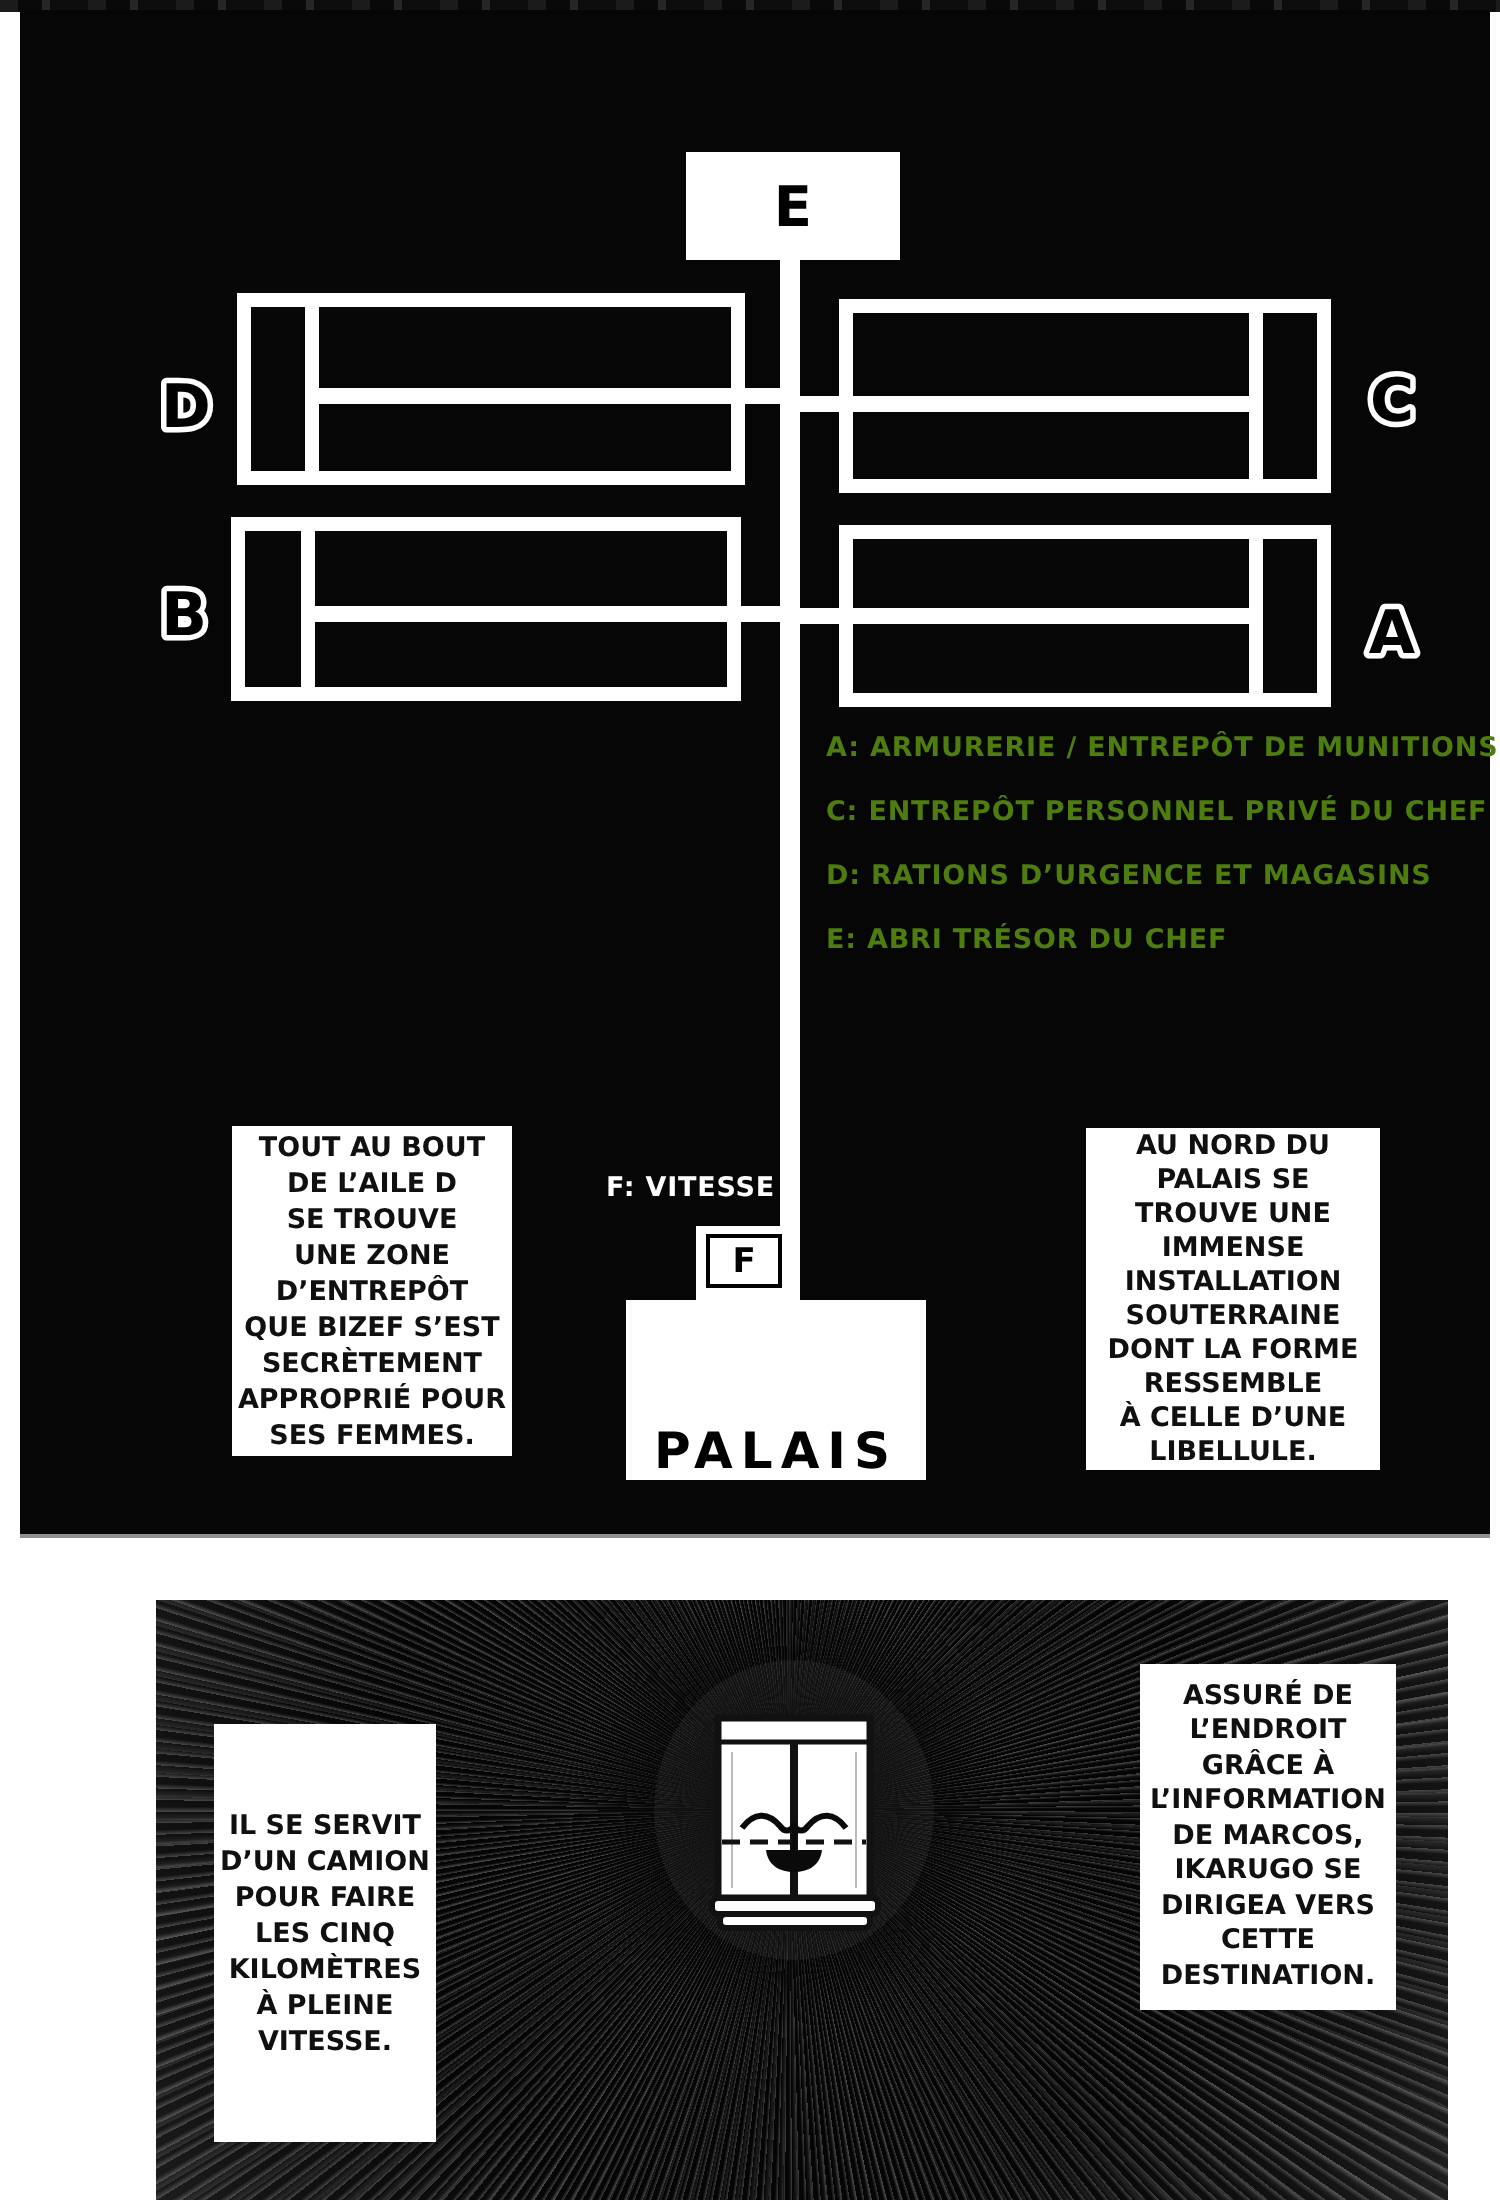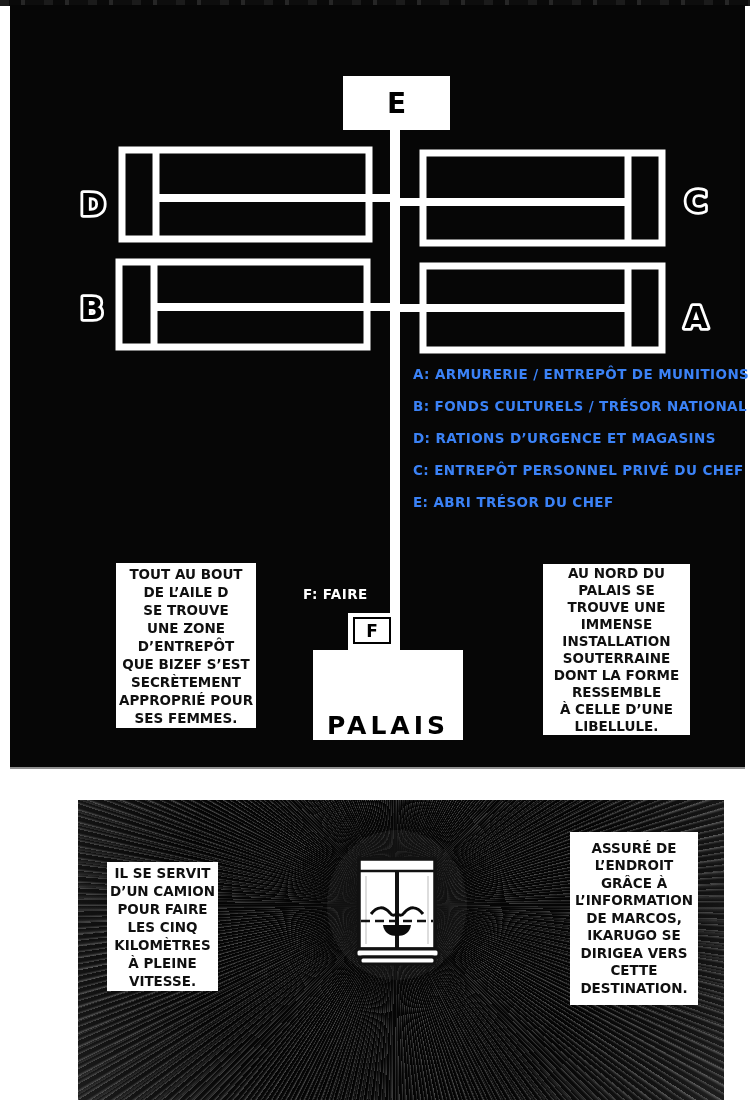--- a/index.html
+++ b/index.html
@@ -18,24 +18,24 @@
   svg.linework{position:absolute;left:0;top:0;width:750px;height:1100px;z-index:2;pointer-events:none;}
   .whitebox{position:absolute;background:#fff;z-index:3;display:flex;align-items:center;justify-content:center;box-sizing:border-box;}
   .maplabel-box{font-weight:bold;color:#000;}
   .e-box{left:343px;top:76px;width:107px;height:54px;font-size:28px;}
   .f-outer{left:348px;top:613px;width:47px;height:37px;}
   .f-inner{left:353px;top:617px;width:38px;height:27px;border:2.5px solid #000;font-size:17px;z-index:4;}
   .palais-box{left:313px;top:650px;width:150px;height:90px;font-size:25px;letter-spacing:4px;font-weight:bold;color:#000;align-items:flex-end;}
   .caption{font-weight:bold;color:#101010;white-space:pre-line;text-align:center;}
   .cap-p1-left{left:116px;top:563px;width:140px;height:165px;font-size:13.5px;line-height:18px;}
   .cap-p1-right{left:543px;top:564px;width:147px;height:171px;font-size:13.5px;line-height:17px;}
-  .cap-p2-left{left:107px;top:862px;width:111px;height:129px;font-size:13.5px;line-height:18px;}
+  .cap-p2-left{left:107px;top:862px;width:111px;height:209px;font-size:13.5px;line-height:18px;}
   .cap-p2-right{left:570px;top:832px;width:128px;height:173px;font-size:13.5px;line-height:17.5px;}
   .legend{position:absolute;left:413px;top:367px;z-index:3;}
-  .legend-item{color:#3b82f6;font-weight:bold;font-size:13.5px;line-height:14px;margin-bottom:18px;letter-spacing:0.4px;white-space:nowrap;}
+  .legend-item{color:#4d7c0f;font-weight:bold;font-size:13.5px;line-height:14px;margin-bottom:18px;letter-spacing:0.4px;white-space:nowrap;}
   .guards{position:absolute;left:303px;top:586px;color:#fff;font-weight:bold;font-size:13.5px;letter-spacing:0.4px;z-index:3;}
   .map-letter{font-family:"DejaVu Sans","Liberation Sans",sans-serif;font-weight:bold;font-size:30px;
         fill:#000;stroke:#fff;stroke-width:5.5px;paint-order:stroke;stroke-linejoin:round;}
 </style>
 </head>
 <body>
 
 <div class="page">
 
   <div class="top-strip"></div>
@@ -92,27 +92,26 @@
   <div class="whitebox maplabel-box f-inner">
     <span>F</span>
   </div>
 
   <div class="whitebox palais-box">
     <span>PALAIS</span>
   </div>
 
   <div class="legend">
     <div class="legend-item">A: ARMURERIE / ENTREPÔT DE MUNITIONS</div>
-    <div class="legend-item">B: FONDS CULTURELS / TRÉSOR NATIONAL</div>
+    <div class="legend-item">C: ENTREPÔT PERSONNEL PRIVÉ DU CHEF</div>
     <div class="legend-item">D: RATIONS D’URGENCE ET MAGASINS</div>
-    <div class="legend-item">C: ENTREPÔT PERSONNEL PRIVÉ DU CHEF</div>
     <div class="legend-item">E: ABRI TRÉSOR DU CHEF</div>
   </div>
 
-  <div class="guards">F: FAIRE</div>
+  <div class="guards">F: VITESSE</div>
 
   <div class="whitebox caption cap-p1-left">
     <span>TOUT AU BOUT
 DE L’AILE D
 SE TROUVE
 UNE ZONE
 D’ENTREPÔT
 QUE BIZEF S’EST
 SECRÈTEMENT
 APPROPRIÉ POUR

